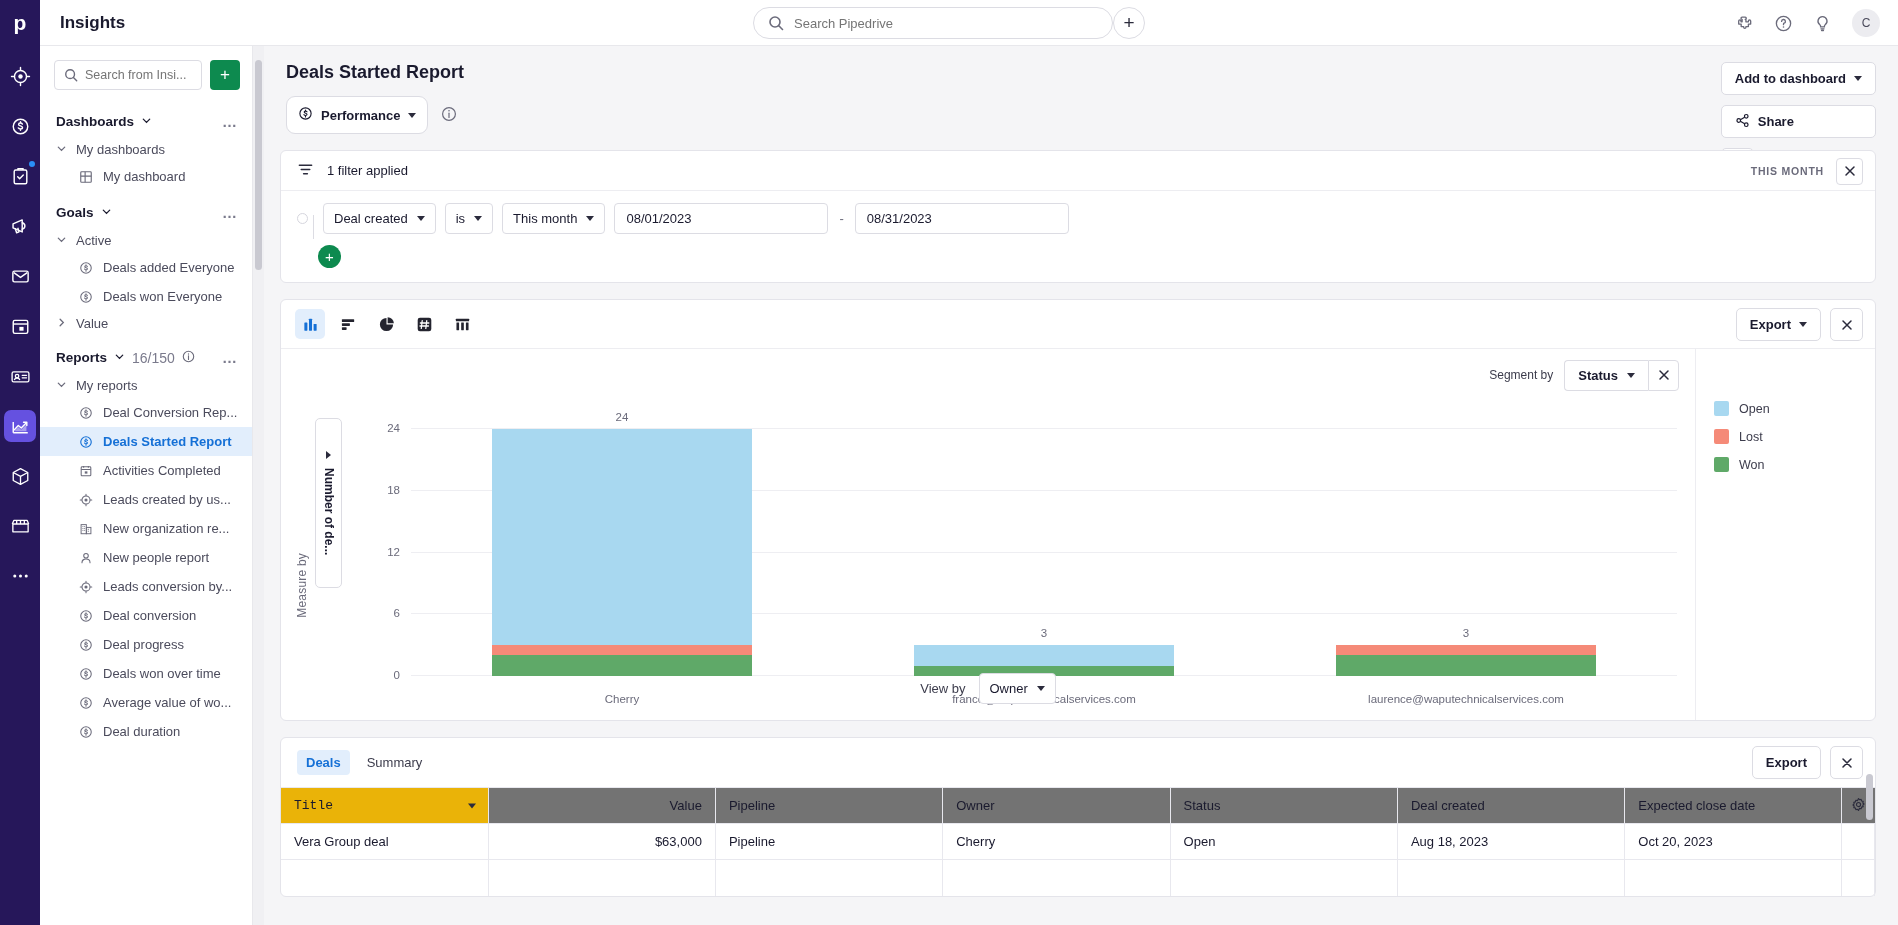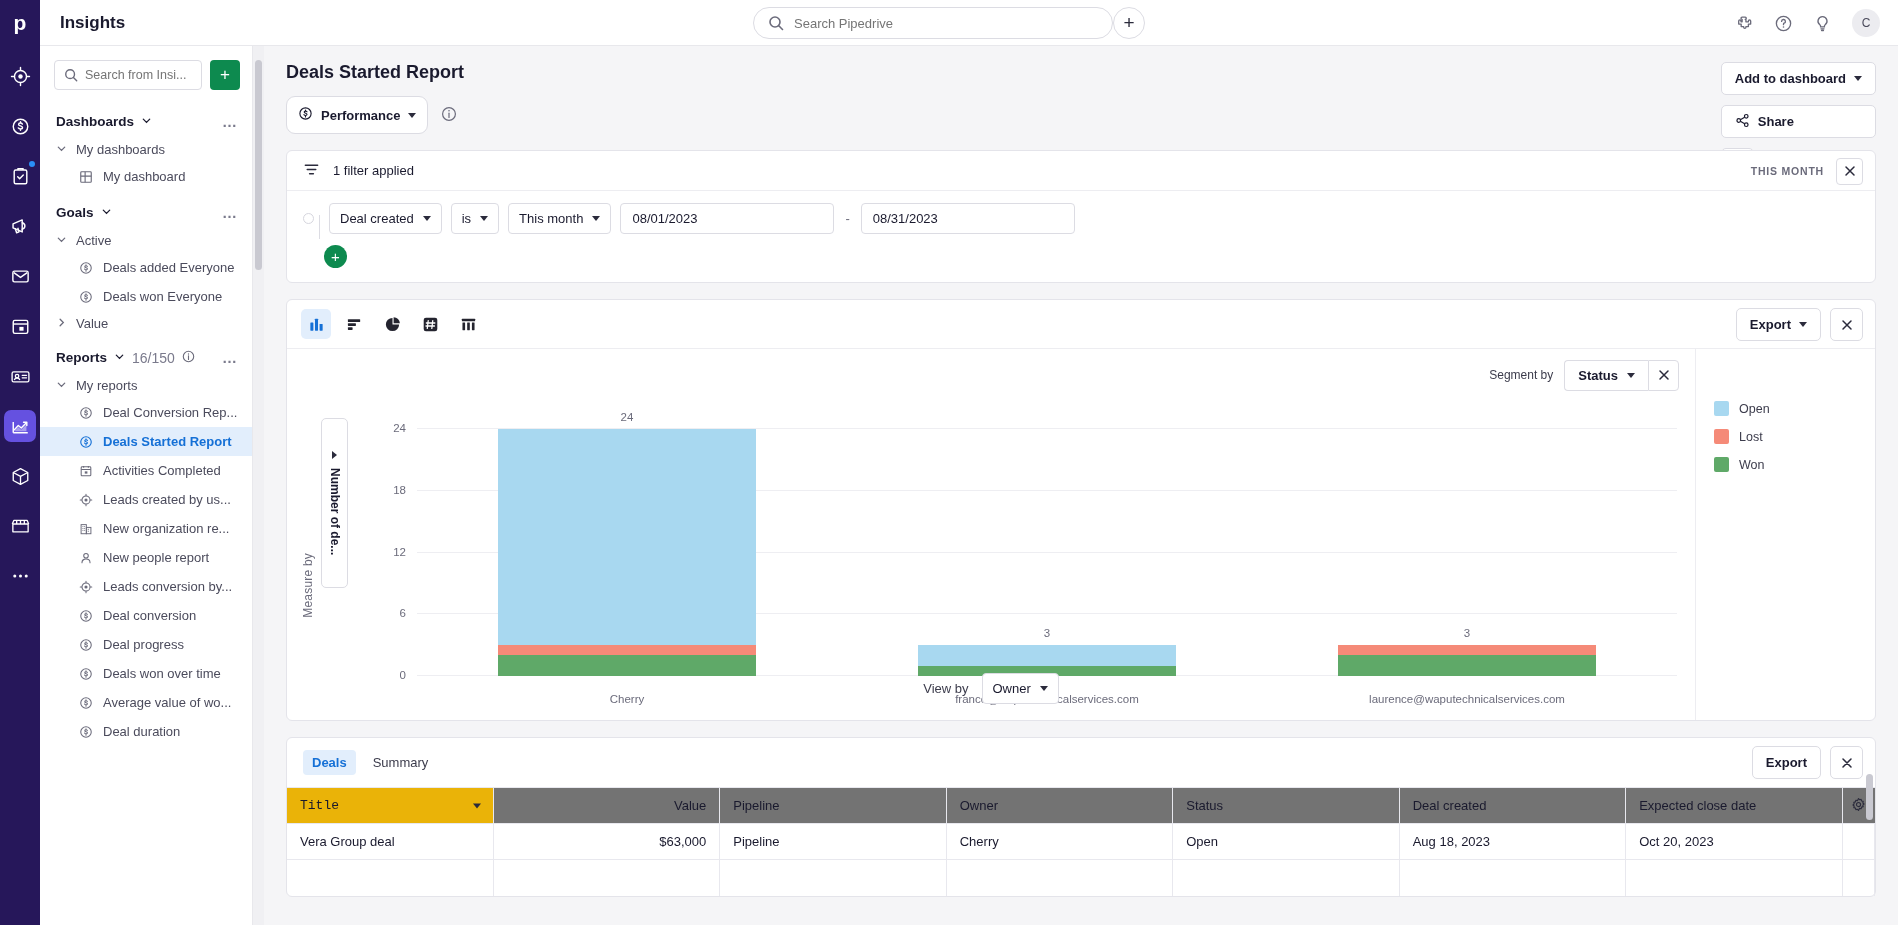--- a/index.html
+++ b/index.html
@@ -138,21 +138,21 @@
   .btn {
     height: 33px; background: #fff; border: 1px solid #dcdce3; border-radius: 5px;
     display: inline-flex; align-items: center; gap: 8px; padding: 0 13px;
     font-size: 13px; color: #1a1a2e; font-weight: bold; cursor: pointer;
   }
   .btn.sq { padding: 0; width: 33px; justify-content: center; }
 
   
   .card {
     background: #fff; border: 1px solid #e4e4ea; border-radius: 6px;
-    margin: 16px 22px 0 22px; position: relative;
+    margin: 16px 22px 0 16px; position: relative;
   }
   .filter-top {
     height: 40px; display: flex; align-items: center; gap: 13px;
     padding: 0 16px; border-bottom: 1px solid #ededf1; position: relative;
   }
   .filter-label { font-size: 13px; color: #1a1a2e; }
   .filter-right {
     position: absolute; right: 12px; top: 0; height: 40px;
     display: flex; align-items: center; gap: 12px;
   }

